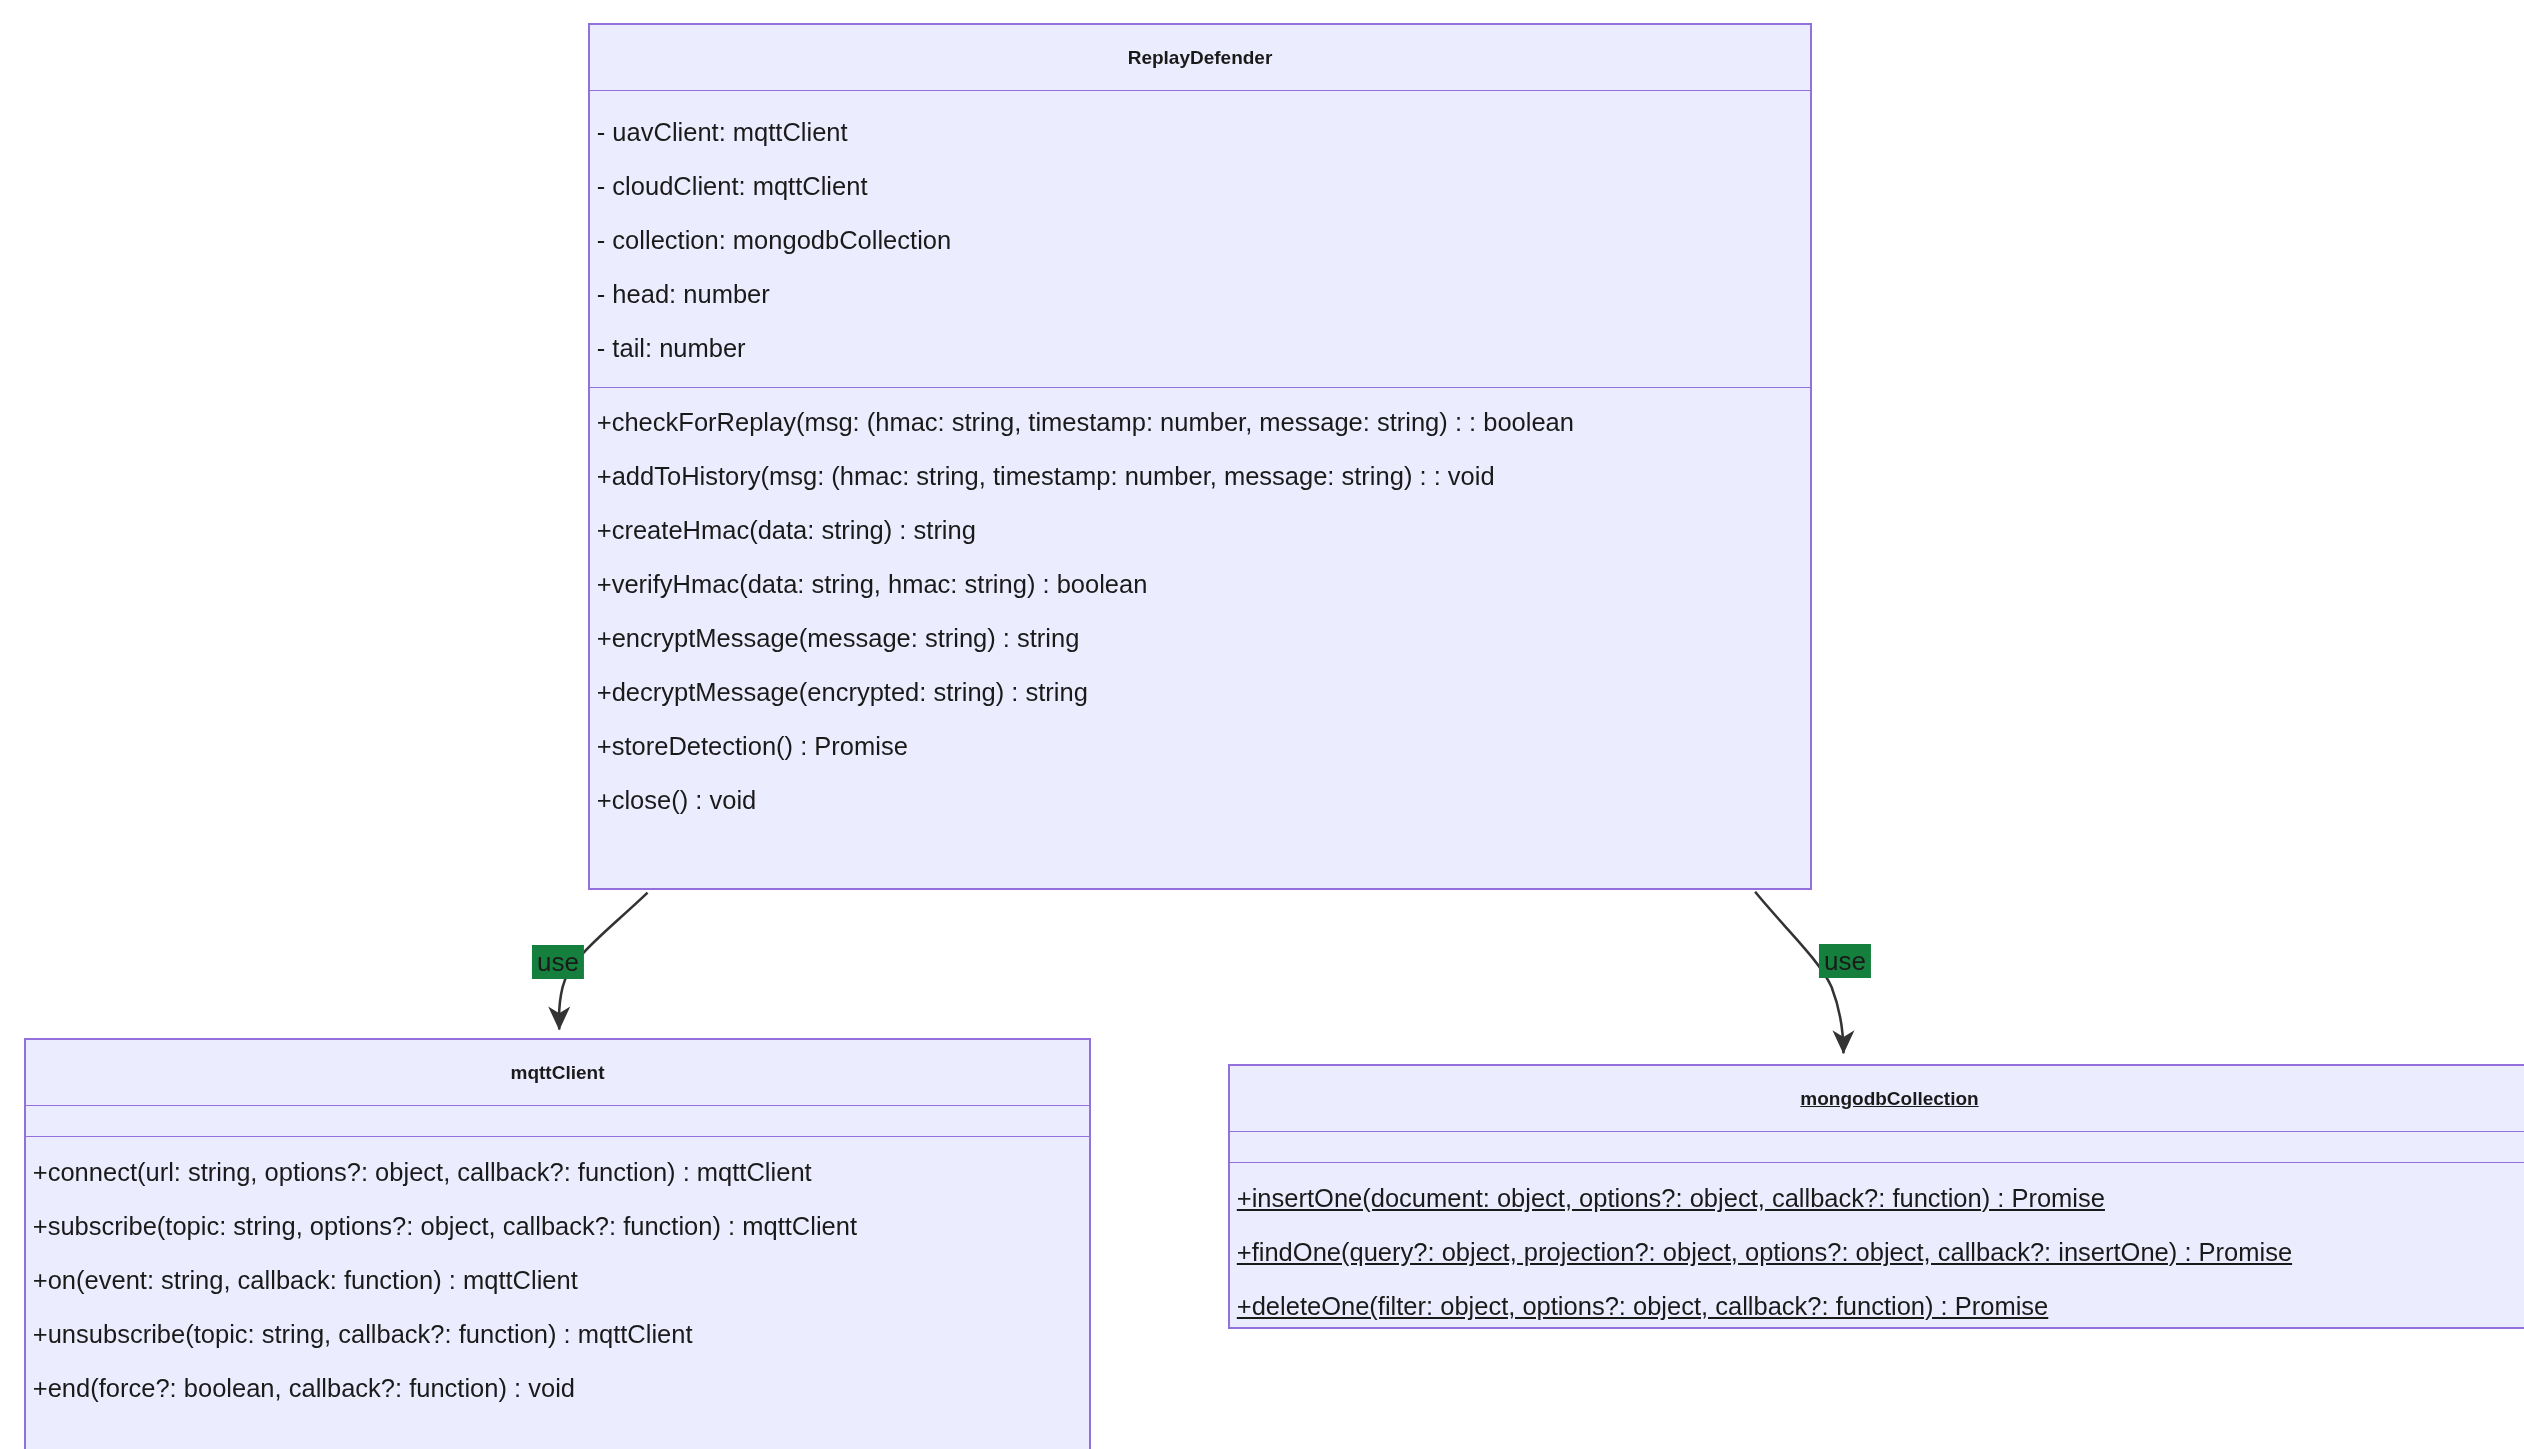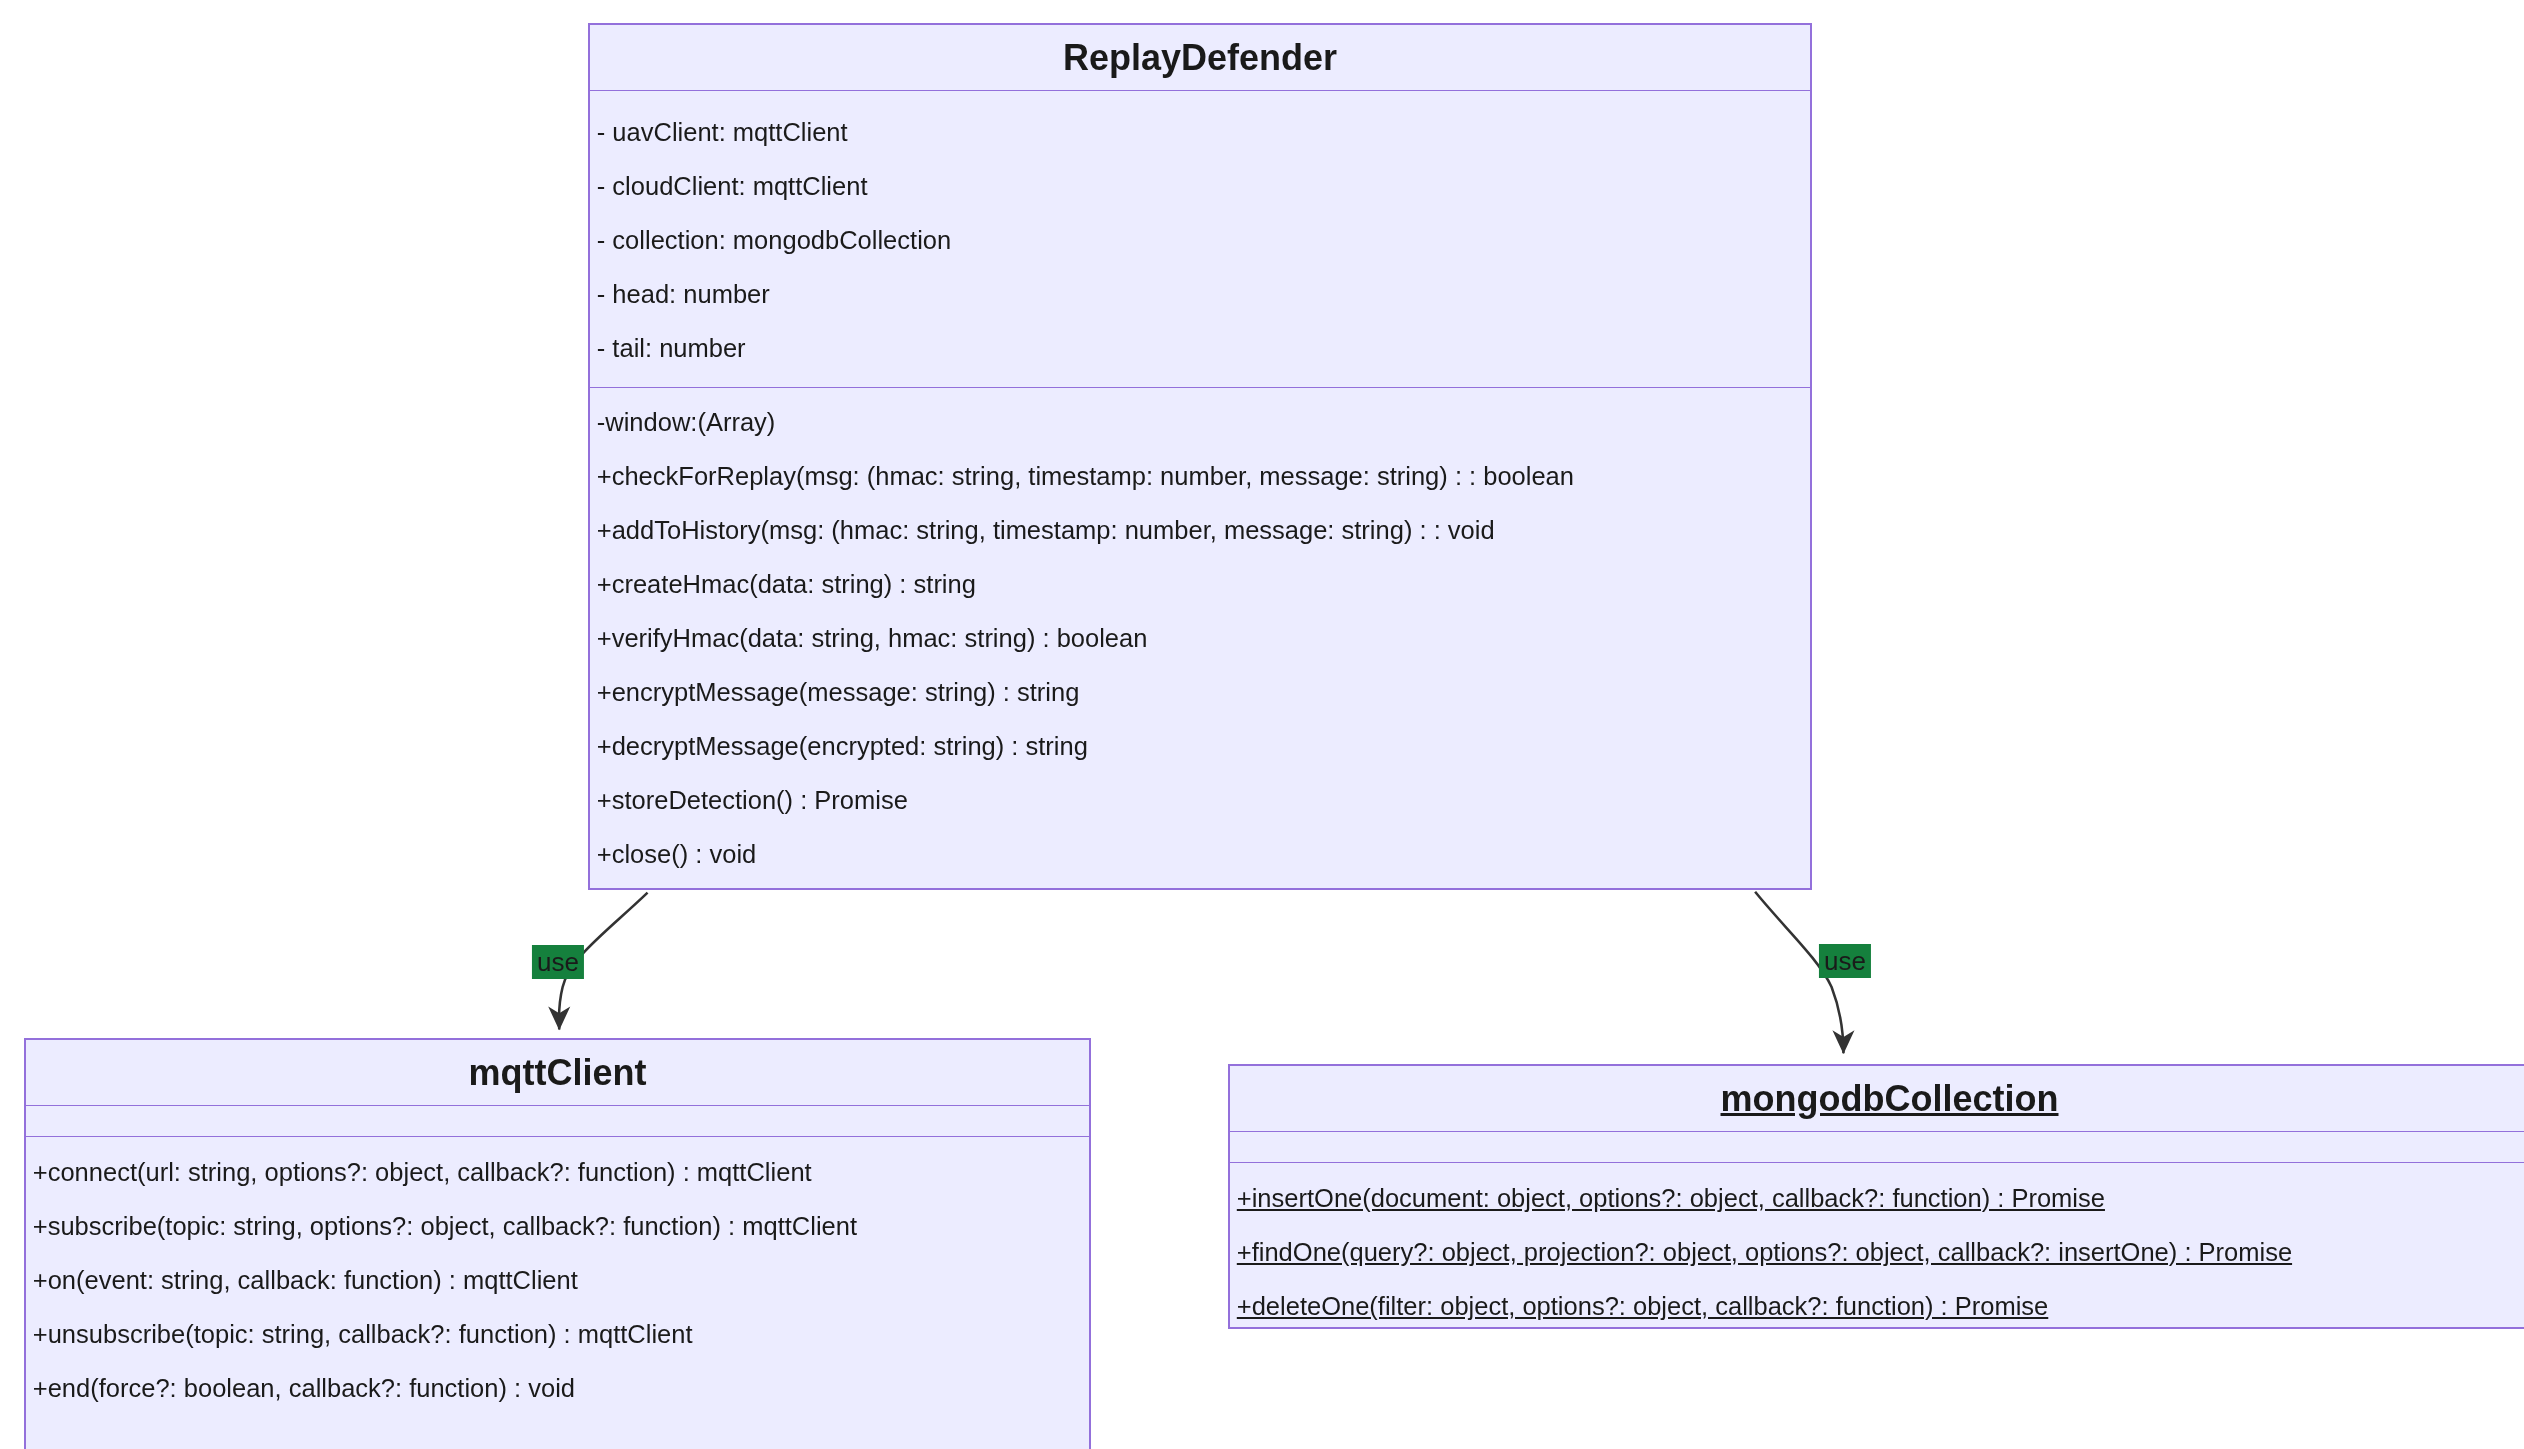--- a/index.html
+++ b/index.html
@@ -23,21 +23,21 @@
     box-sizing: border-box;
     background: #ECECFF;
     border: 2.5px solid #9370DB;
   }
   .class-title {
     height: 65px;
     display: flex;
     align-items: center;
     justify-content: center;
     font-weight: bold;
-    font-size: 36px;
+    font-size: 19px;
     border-bottom: 1.7px solid #9370DB;
     white-space: nowrap;
   }
   .members {
     box-sizing: border-box;
     padding: 13.6px 8.5px 12px 6.8px;
     border-bottom: 1.7px solid #9370DB;
   }
   .members:last-child { border-bottom: none; }
   .members.empty-section {
@@ -89,21 +89,20 @@
   <div class="class-box" id="class-replaydefender">
     <div class="class-title">ReplayDefender</div>
     <div class="members attrs-section">
         <div class="member-row">- uavClient: mqttClient</div>
         <div class="member-row">- cloudClient: mqttClient</div>
         <div class="member-row">- collection: mongodbCollection</div>
         <div class="member-row">- head: number</div>
         <div class="member-row">- tail: number</div>
       </div>
     <div class="members methods-section">
-        <div class="member-row">-window:(Array)</div>
         <div class="member-row">+checkForReplay(msg: (hmac: string, timestamp: number, message: string) : : boolean</div>
         <div class="member-row">+addToHistory(msg: (hmac: string, timestamp: number, message: string) : : void</div>
         <div class="member-row">+createHmac(data: string) : string</div>
         <div class="member-row">+verifyHmac(data: string, hmac: string) : boolean</div>
         <div class="member-row">+encryptMessage(message: string) : string</div>
         <div class="member-row">+decryptMessage(encrypted: string) : string</div>
         <div class="member-row">+storeDetection() : Promise</div>
         <div class="member-row">+close() : void</div>
       </div>
   </div>

